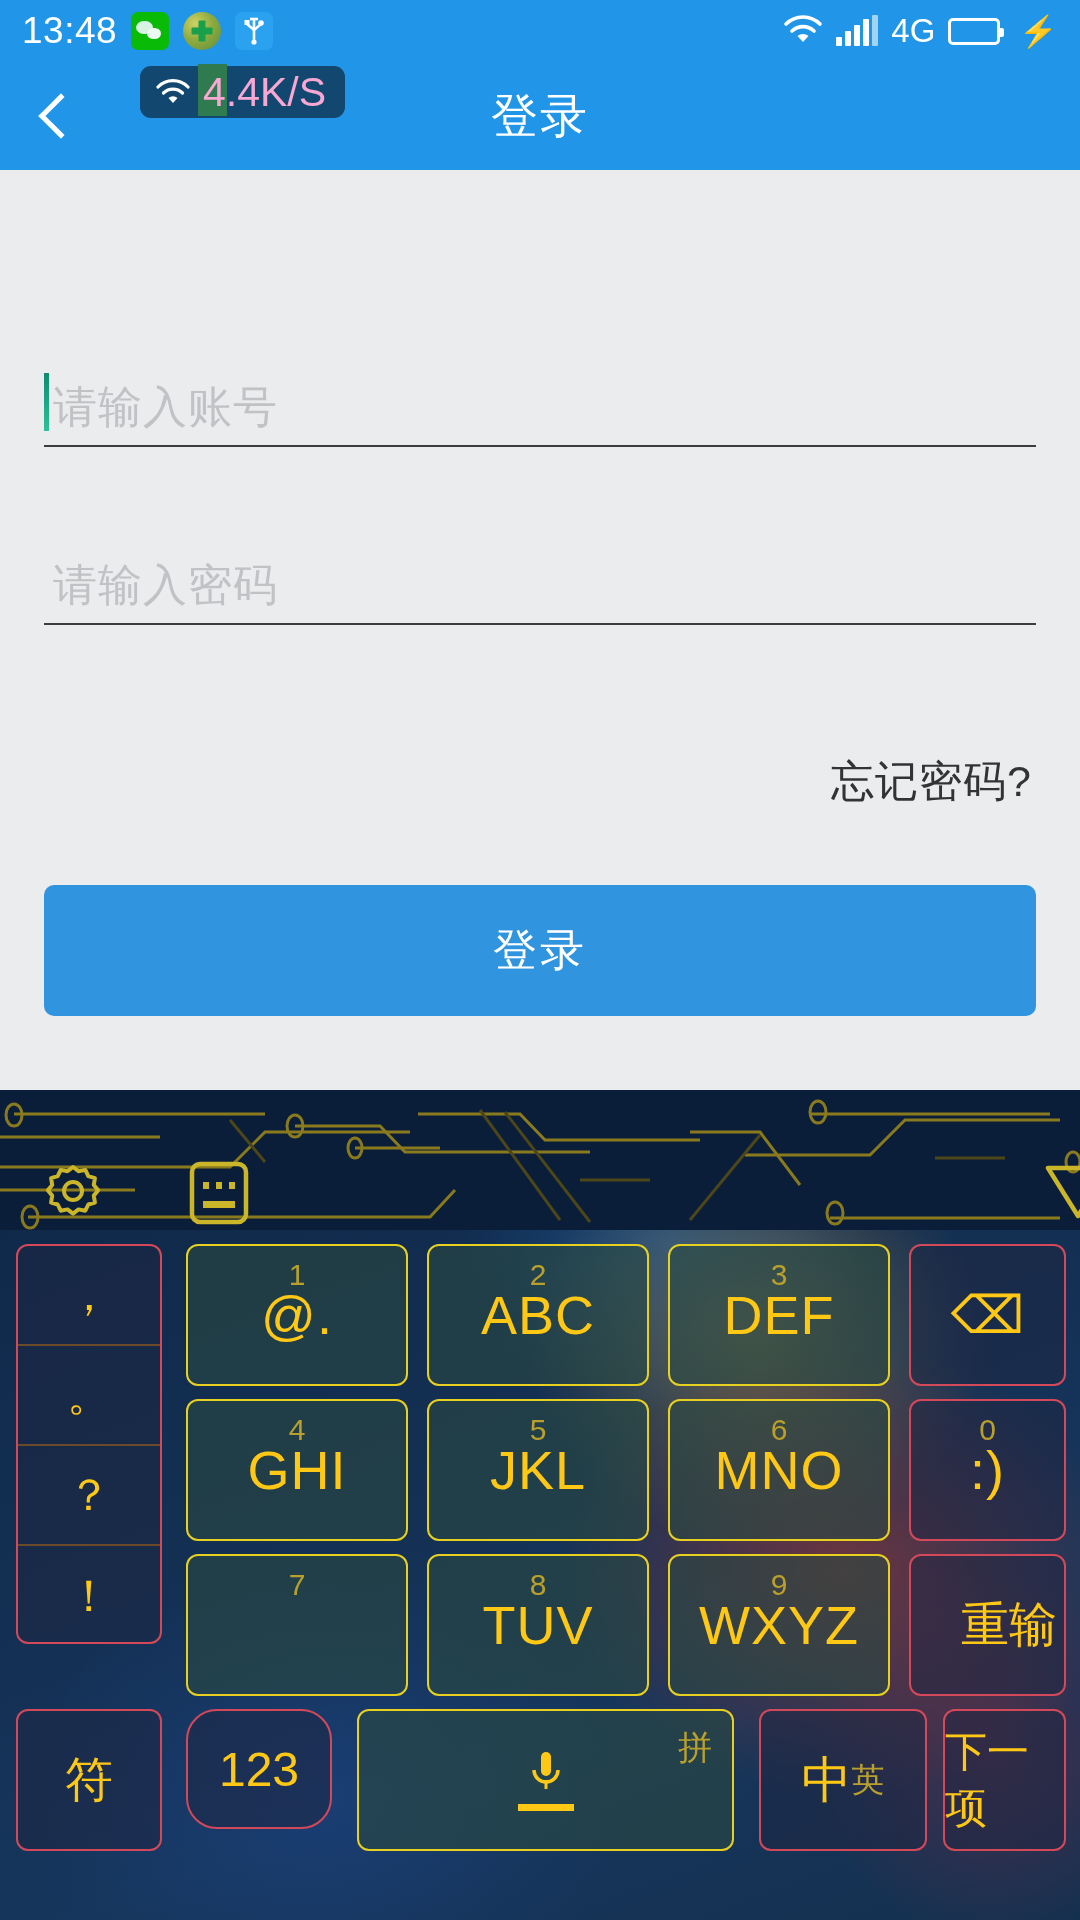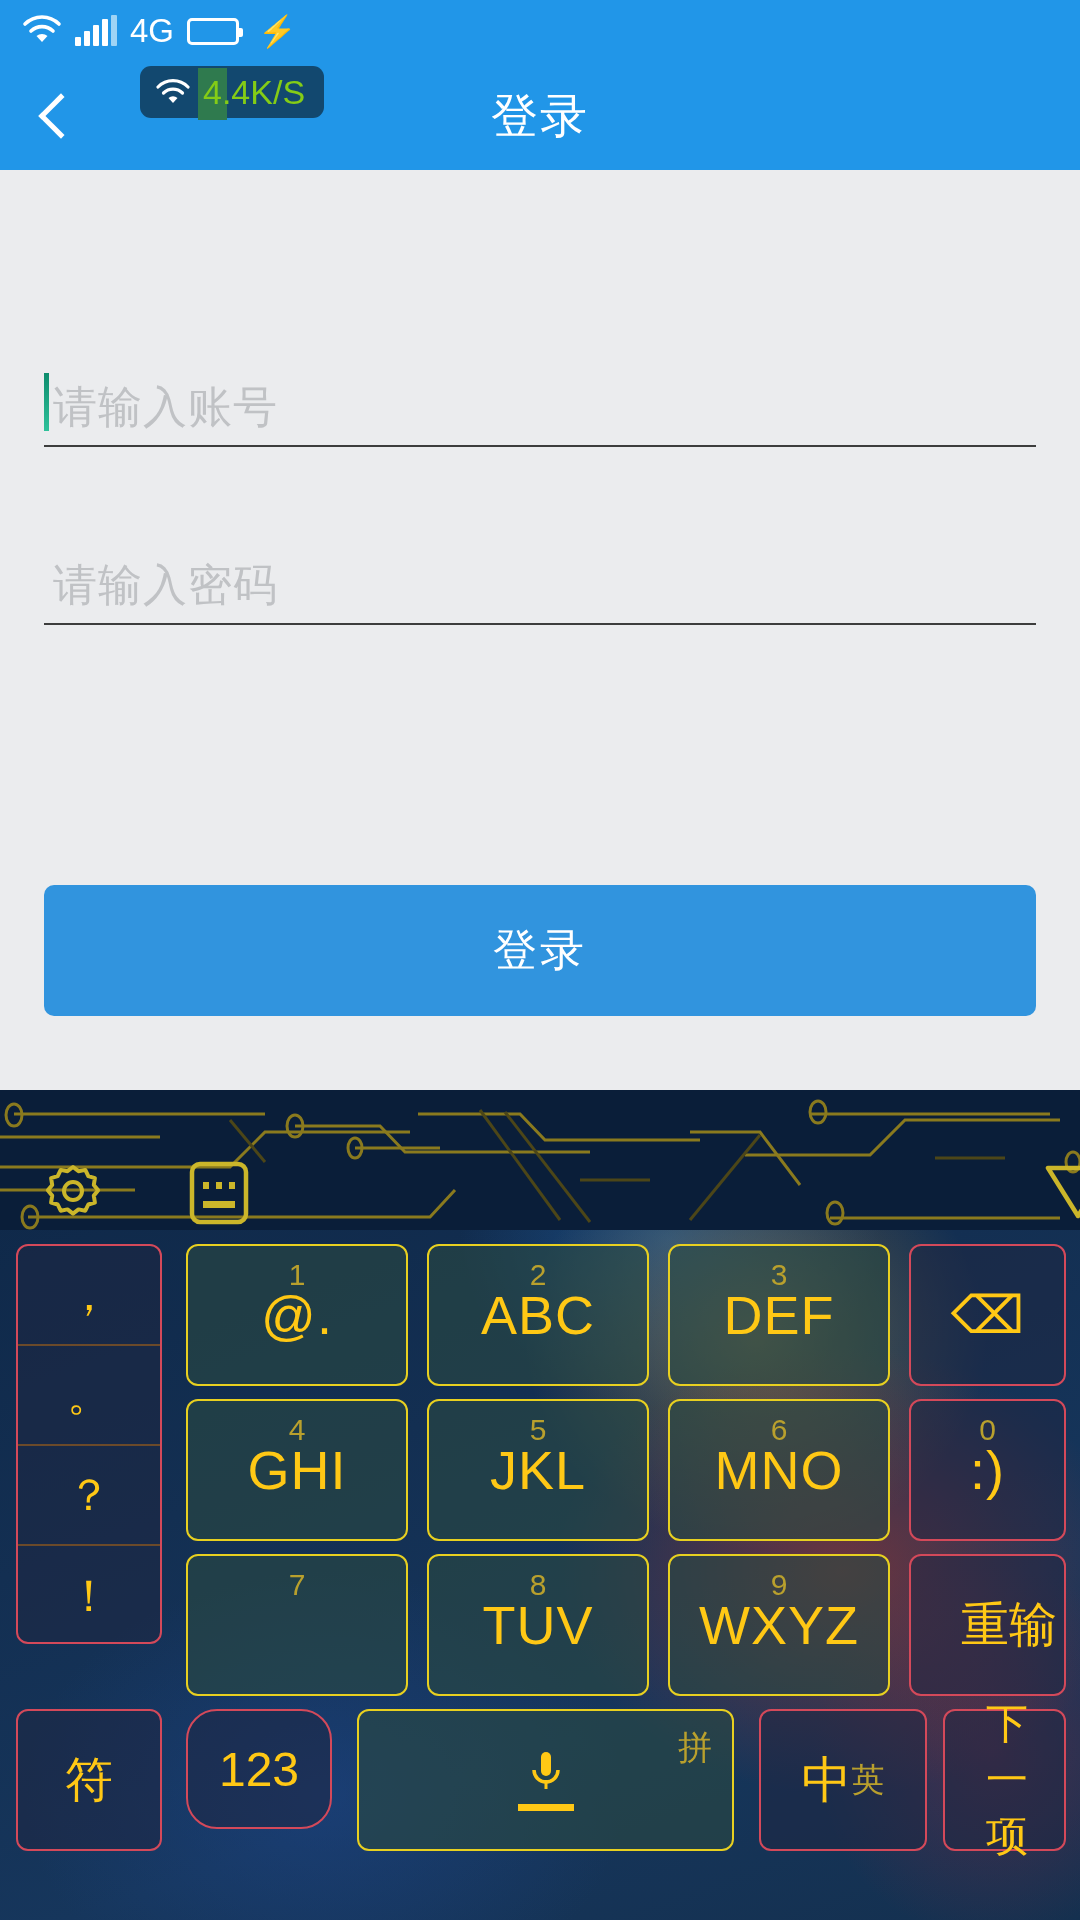--- a/index.html
+++ b/index.html
@@ -60,21 +60,21 @@
   }
 
   
   .speed-badge {
     position:absolute; left:140px; top:66px;
     height:52px; background:#12486f; border-radius:11px;
     display:flex; align-items:center; padding:0 16px; gap:10px;
     z-index:12;
   }
   .speed-wifi { width:34px; height:26px; position:relative; }
-  .speed-text { color:#84cc16; font-size:34px; position:relative; padding:0 3px; }
+  .speed-text { color:#f9a8d4; font-size:41px; position:relative; padding:0 3px; }
   .speed-text:before {
     content:""; position:absolute; left:-2px; top:-5px; width:29px; height:52px;
     background:#2f7a4e; z-index:-1;
   }
 
   
   .content { position:absolute; left:0; top:170px; width:1080px; height:920px; background:#ebecee; }
 
   .field {
     position:absolute; left:44px; width:992px;
@@ -173,20 +173,41 @@
   }
   .mic { display:flex; flex-direction:column; align-items:center; gap:6px; }
   .mic-stem { width:56px; height:7px; background:#ffc815; }
   .cnen-main { font-size:50px; }
   .cnen-sub { font-size:33px; color:#b9a02d; }
 </style>
 </head>
 <body>
 
 <div class="statusbar">
+  <div class="sb-left">
+    <span class="sb-time">13:48</span>
+    <span class="sb-ico ico-wechat">
+      <span class="b1"></span>
+        <span class="b2"></span>
+    </span>
+    <span class="sb-ico ico-sec">
+      <span class="plus-v"></span>
+        <span class="plus-h"></span>
+    </span>
+    <span class="sb-ico ico-usb">
+      <svg width="24" height="30" viewBox="0 0 24 30">
+        <path d="M12 3 L12 27 M12 27 L12 27" stroke="#fff" stroke-width="2.6" fill="none"></path>
+        <circle cx="12" cy="26" r="2.6" fill="#fff"></circle>
+        <path d="M12 14 L5 8 M12 14 L19 8" stroke="#fff" stroke-width="2.4" fill="none"></path>
+        <rect x="2.5" y="4" width="5" height="5" fill="#fff"></rect>
+        <circle cx="19" cy="7" r="2.8" fill="#fff"></circle>
+        <path d="M8 3 L16 3" stroke="#fff" stroke-width="2.6"></path>
+      </svg>
+    </span>
+  </div>
   <div class="sb-right">
     <span>
       <svg width="40" height="31" viewBox="0 0 40 31">
         <path d="M3 10 A24 24 0 0 1 37 10" stroke="#fff" stroke-width="3.6" fill="none" stroke-linecap="round"></path>
         <path d="M9 17 A16 16 0 0 1 31 17" stroke="#fff" stroke-width="3.6" fill="none" stroke-linecap="round"></path>
         <path d="M20 28 L14.5 22 A8.6 8.6 0 0 1 25.5 22 Z" fill="#fff"></path>
       </svg>
     </span>
     <span class="bars">
       <i></i>
@@ -225,20 +246,21 @@
 
   <div class="field field-password">
     <span class="placeholder">请输入密码</span>
   </div>
 
   <div class="field field-account">
     <span class="caret"></span>
     <span class="placeholder">请输入账号</span>
   </div>
 
+  <div class="forgot">忘记密码?</div>
 
   <button class="login-btn">登录</button>
 </div>
 
 <div class="keyboard">
   <div class="kb-bg"></div>
 
   <div class="kb-toolbar">
     <svg width="1080" height="140" viewBox="0 0 1080 140">
       <g stroke="#8a7a1e" stroke-width="3" fill="none">
@@ -368,17 +390,17 @@
           <path d="M5 20 A12 12 0 0 0 29 20" stroke="#ffc815" stroke-width="3.5" fill="none"></path>
           <rect x="15.5" y="30" width="3" height="9" fill="#ffc815"></rect>
         </svg>
         <span class="mic-stem"></span>
       </span>
     </div>
     <div class="key key-fn" style="left:759px; top:479px; width:168px; height:142px;">
       <span class="cnen-main">中</span>
       <span class="cnen-sub">英</span>
     </div>
-    <div class="key key-fn" style="left:943px; top:479px; width:123px; height:142px;padding-left:41px;">
+    <div class="key key-fn" style="left:943px; top:479px; width:123px; height:142px;">
       <span class="key-cn" style="font-size:42px">下一项</span>
     </div>
   </div>
 </div>
 
 </body></html>

